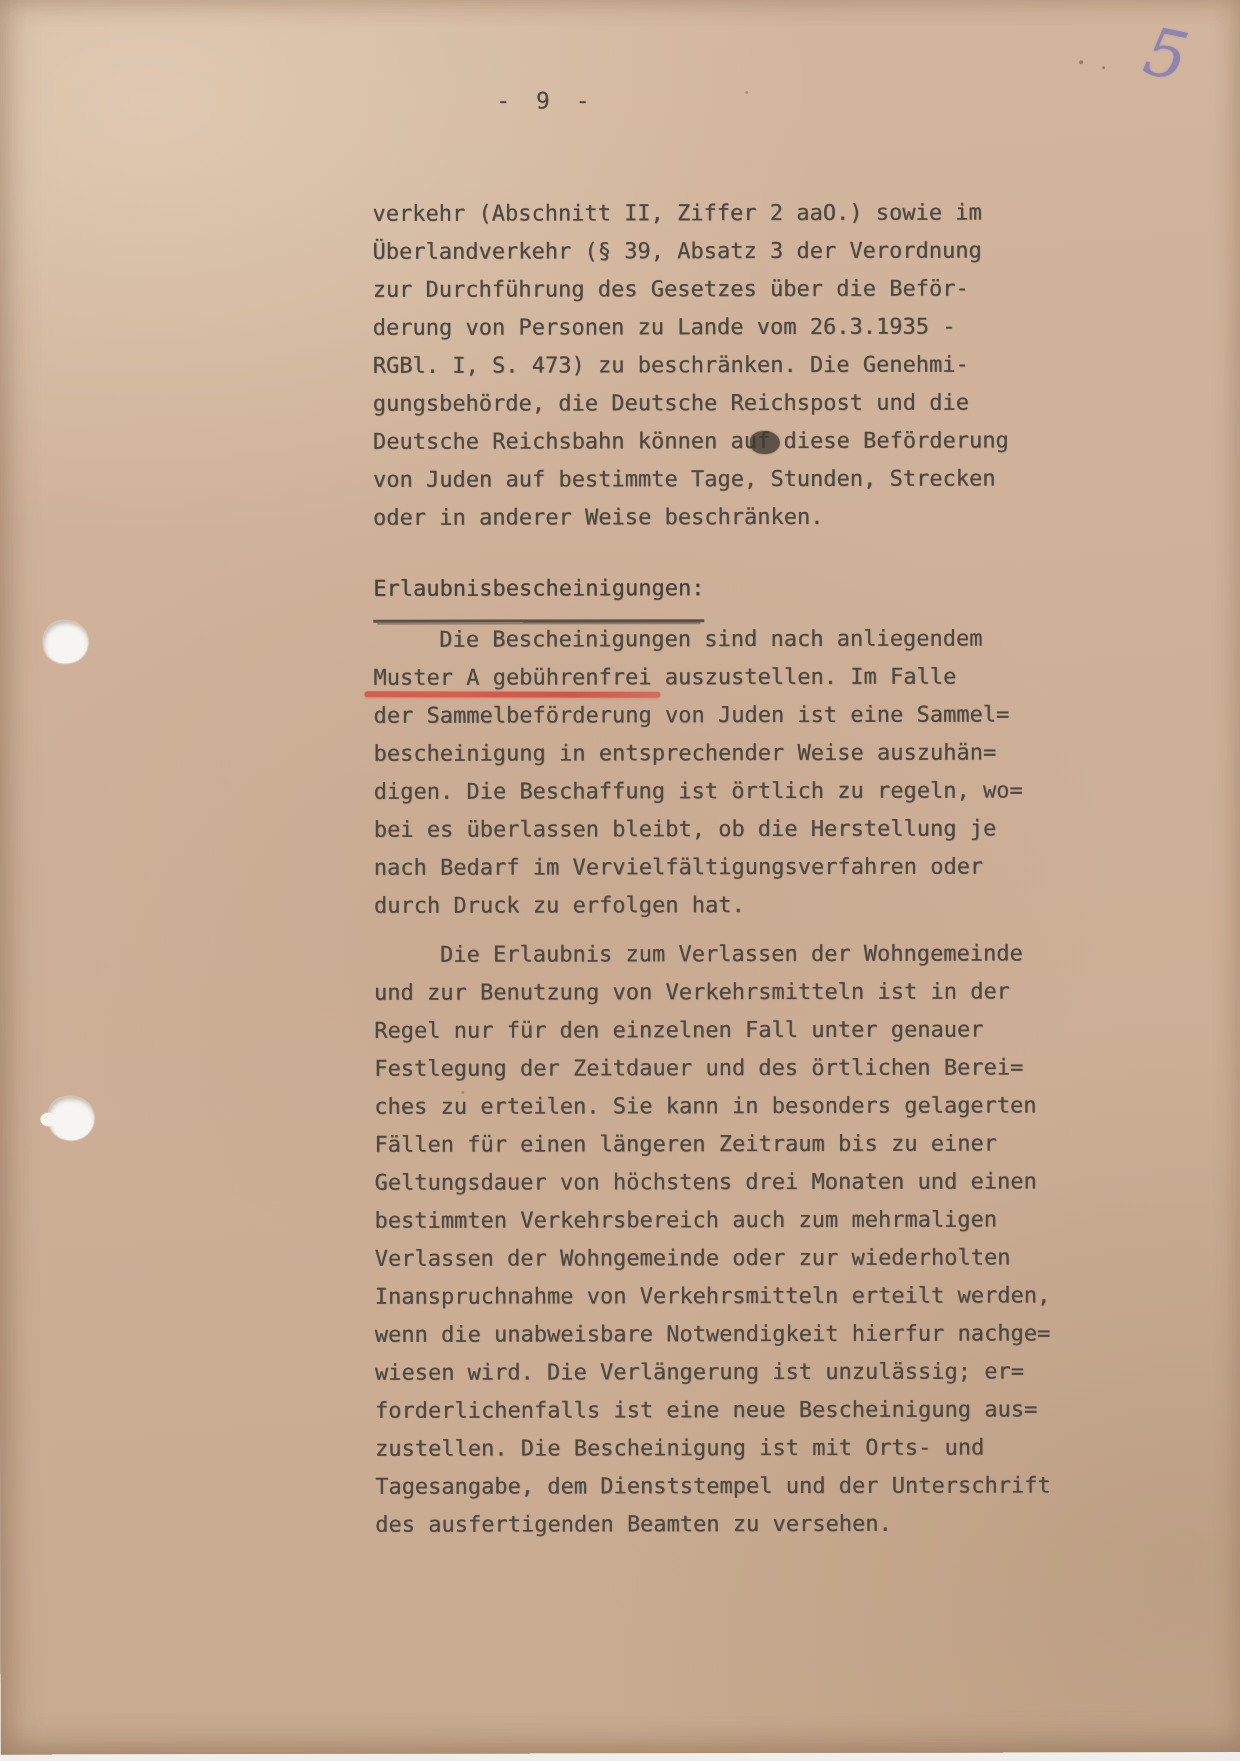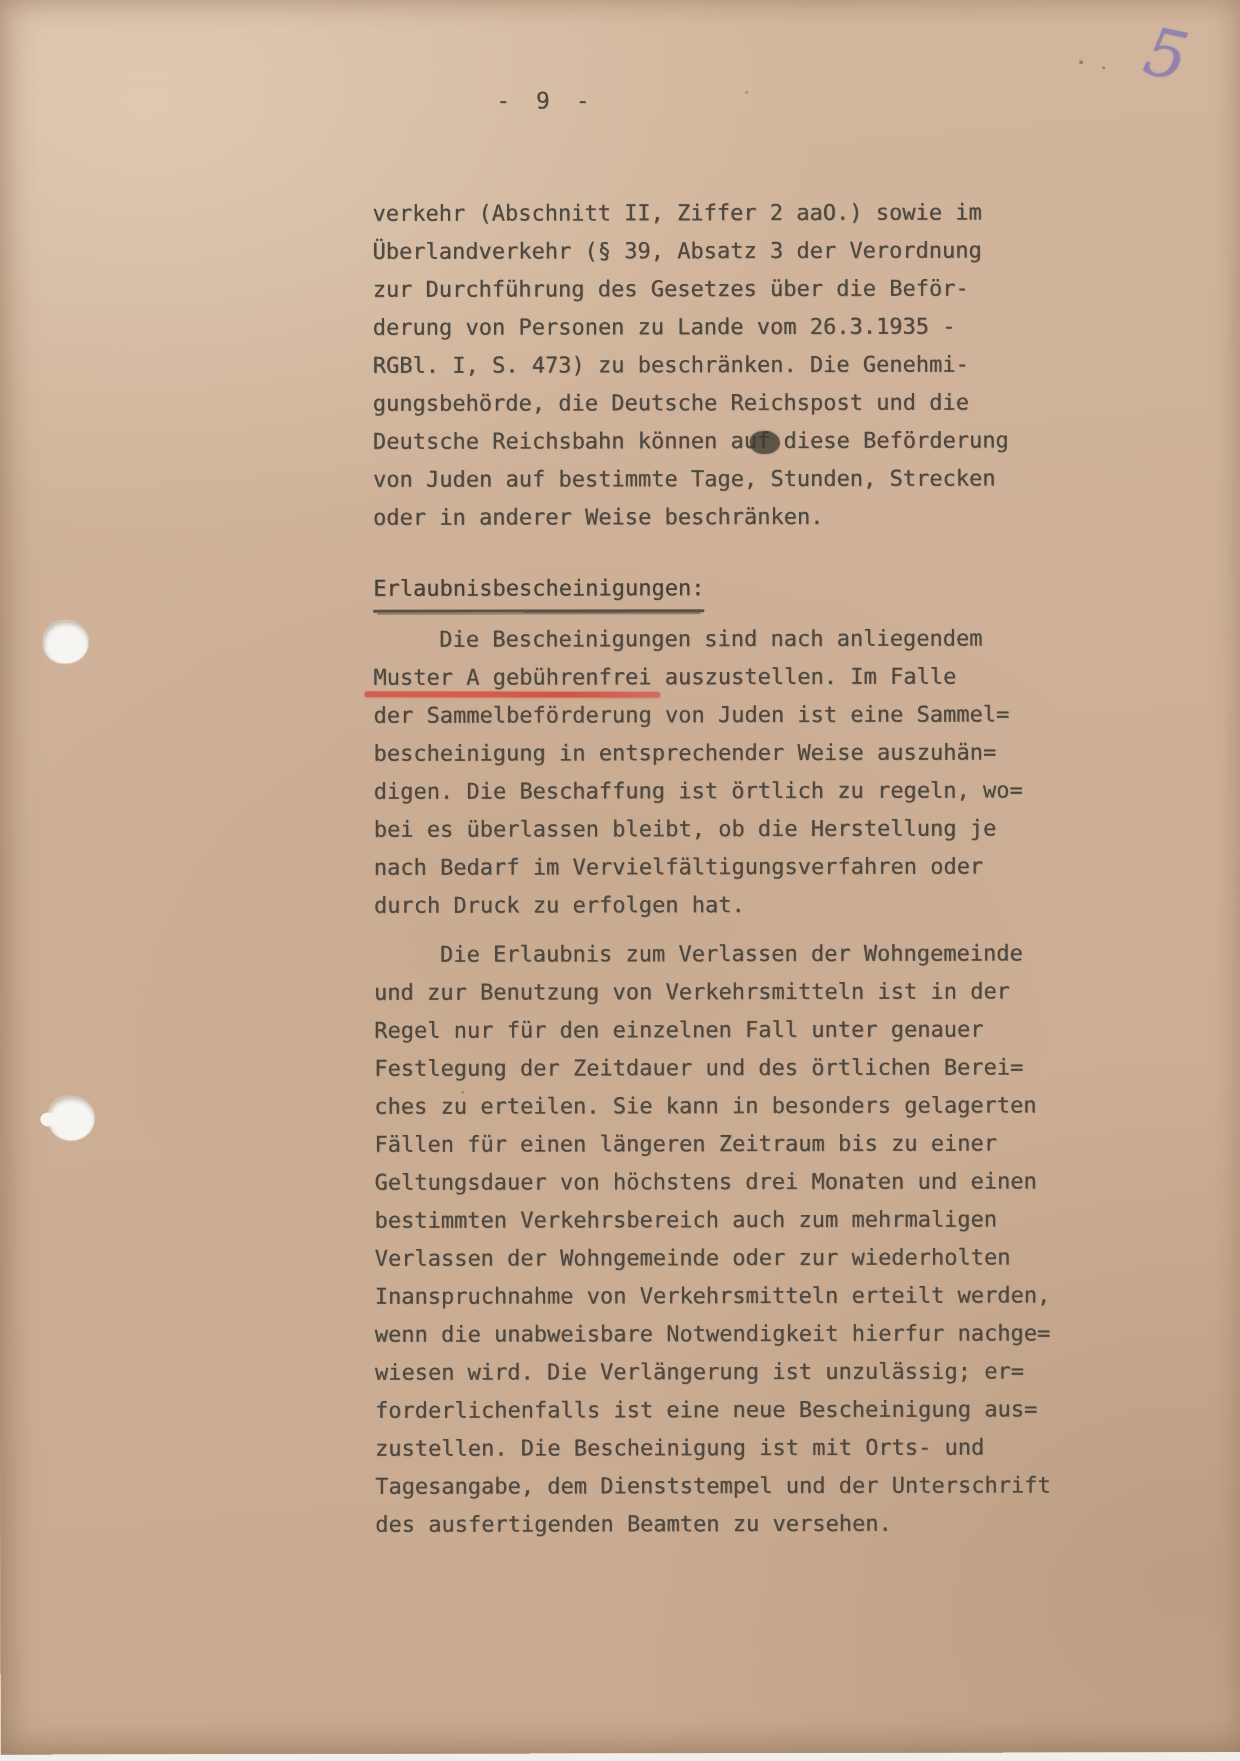--- a/index.html
+++ b/index.html
@@ -32,21 +32,21 @@
   .p1{top:199px;}
   .p2{top:625px;}
   .p3{top:940px;}
   .indent{padding-left:66px;}
   .heading-row{position:absolute;left:375px;top:578px;}
   .heading{
     display:inline-block;font-size:22px;line-height:30px;color:#47413a;
     text-shadow:0.4px 0.3px 0.9px rgba(70,64,56,0.65);
     border-bottom:3px solid rgba(70,63,55,0.85);
     box-shadow:0 6px 0 -4px rgba(70,63,55,0.45);
-    padding-bottom:6px;white-space:pre;
+    padding-bottom:16px;white-space:pre;
   }
   .pagenum{
     position:absolute;left:499px;top:92px;font-size:23px;color:#4e4840;
     letter-spacing:6px;text-shadow:0.4px 0.3px 0.9px rgba(78,72,64,0.6);white-space:pre;
   }
   .hand5{
     position:absolute;left:1148px;top:22px;
     font-family:"DejaVu Serif","Liberation Serif",serif;font-style:italic;
     font-size:66px;color:rgba(136,124,180,0.78);
     transform:rotate(12deg);text-shadow:0 0 2px rgba(136,124,180,0.45);

